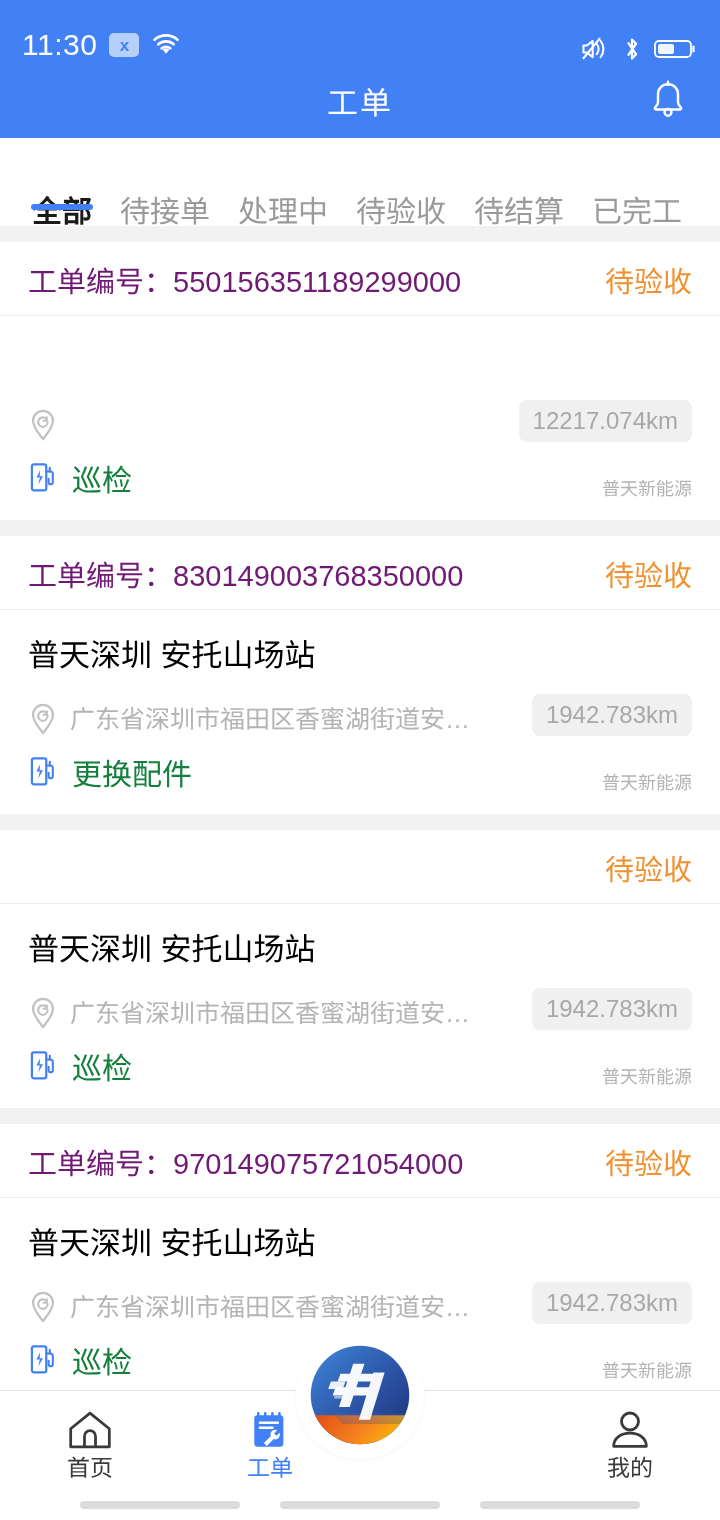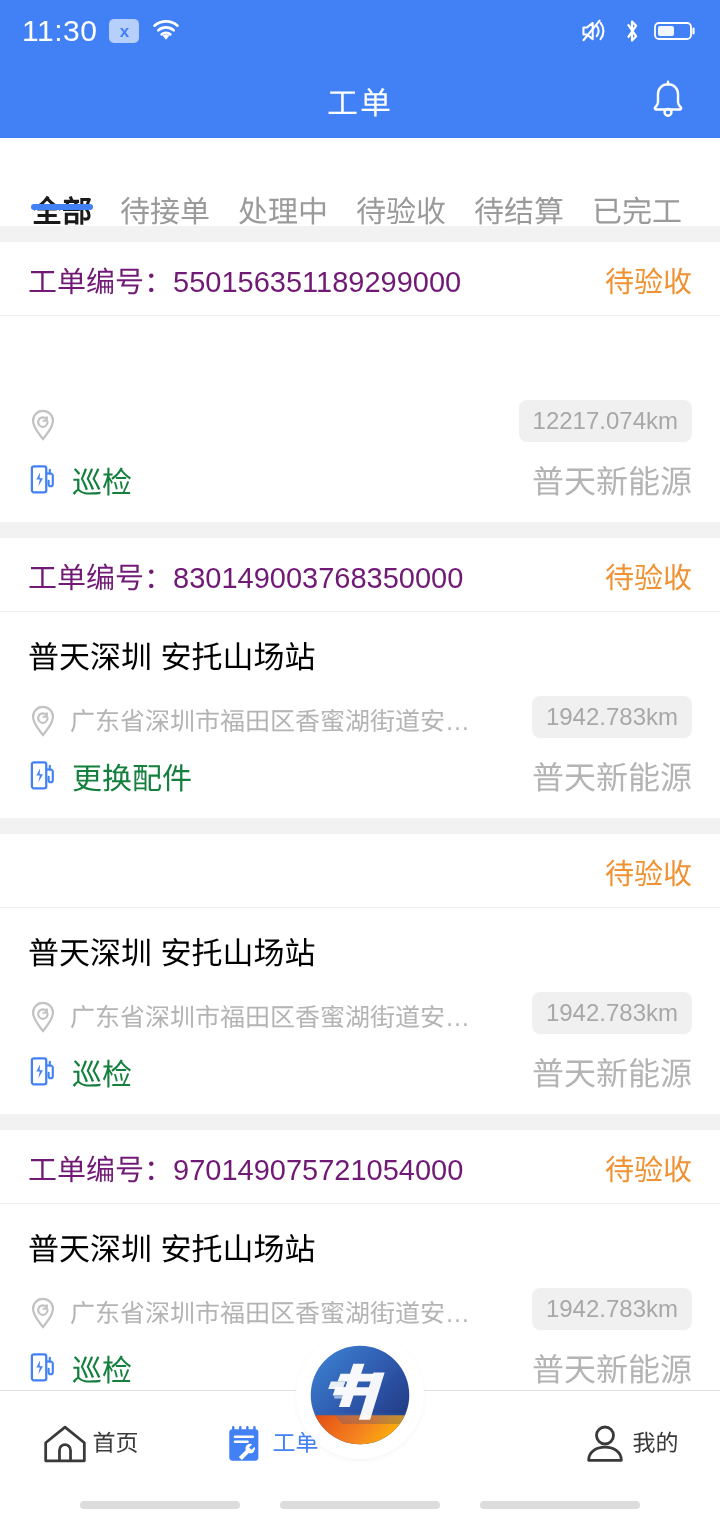--- a/index.html
+++ b/index.html
@@ -10,21 +10,21 @@
     background:#ffffff; overflow:hidden;
   }
   #app {
     width:720px; height:1520px; position:relative;
     display:flex; flex-direction:column; background:#f2f2f2;
   }
 
   
   .statusbar {
     height:62px; background:#4180F5; flex:0 0 62px;
-    display:flex; align-items:center; padding:0 22px;
+    display:flex; align-items:flex-end; padding:0 22px;
     color:#ffffff;
   }
   .sb-left { display:flex; align-items:center; gap:12px; }
   .sb-time { font-size:30px; font-weight:500; letter-spacing:.5px; color:#ffffff; }
   .sb-right { margin-left:auto; display:flex; align-items:center; gap:12px; }
   .x-badge {
     width:30px; height:24px; border-radius:5px;
     background:rgba(255,255,255,.62);
     display:flex; align-items:center; justify-content:center;
     font-size:17px; font-weight:700; color:#4180F5; line-height:1;
@@ -107,34 +107,34 @@
     background:#f0f0f0; color:#a8a8a8; font-size:24px;
     padding:7px 14px; border-radius:8px; white-space:nowrap;
   }
 
   .type-wrap { display:flex; align-items:center; flex:1 1 auto; min-width:0; }
   .type-text {
     font-size:30px; color:#15803d; margin-left:14px;
     white-space:nowrap; overflow:hidden; text-overflow:ellipsis;
   }
   .vendor {
-    flex:0 0 auto; margin-left:3px; font-size:32px; color:#b4b4b4;
+    flex:0 0 auto; margin-left:3px; font-size:18px; color:#b4b4b4;
     white-space:nowrap;
   }
 
   .icon { display:inline-flex; align-items:center; justify-content:center; flex:0 0 auto; }
 
   
   .bottomnav {
     flex:0 0 106px; height:106px; background:#ffffff;
     border-top:1px solid #e2e2e2;
     display:flex; align-items:stretch; position:relative; z-index:5;
   }
   .nav-item {
-    flex:1 1 0; display:flex; flex-direction:row;
+    flex:1 1 0; display:flex; flex-direction:column;
     align-items:center; justify-content:center; gap:5px; cursor:pointer;
   }
   .nav-item.spacer { pointer-events:none; }
   .nav-label { font-size:23px; color:#3a3a3a; line-height:1; }
   .nav-item.active .nav-label { color:#4180F5; }
 
   .center-logo {
     position:absolute; left:50%; bottom:42px; transform:translateX(-50%);
     width:118px; height:118px; border-radius:50%;
     background:#ffffff; display:flex; align-items:center; justify-content:center;

